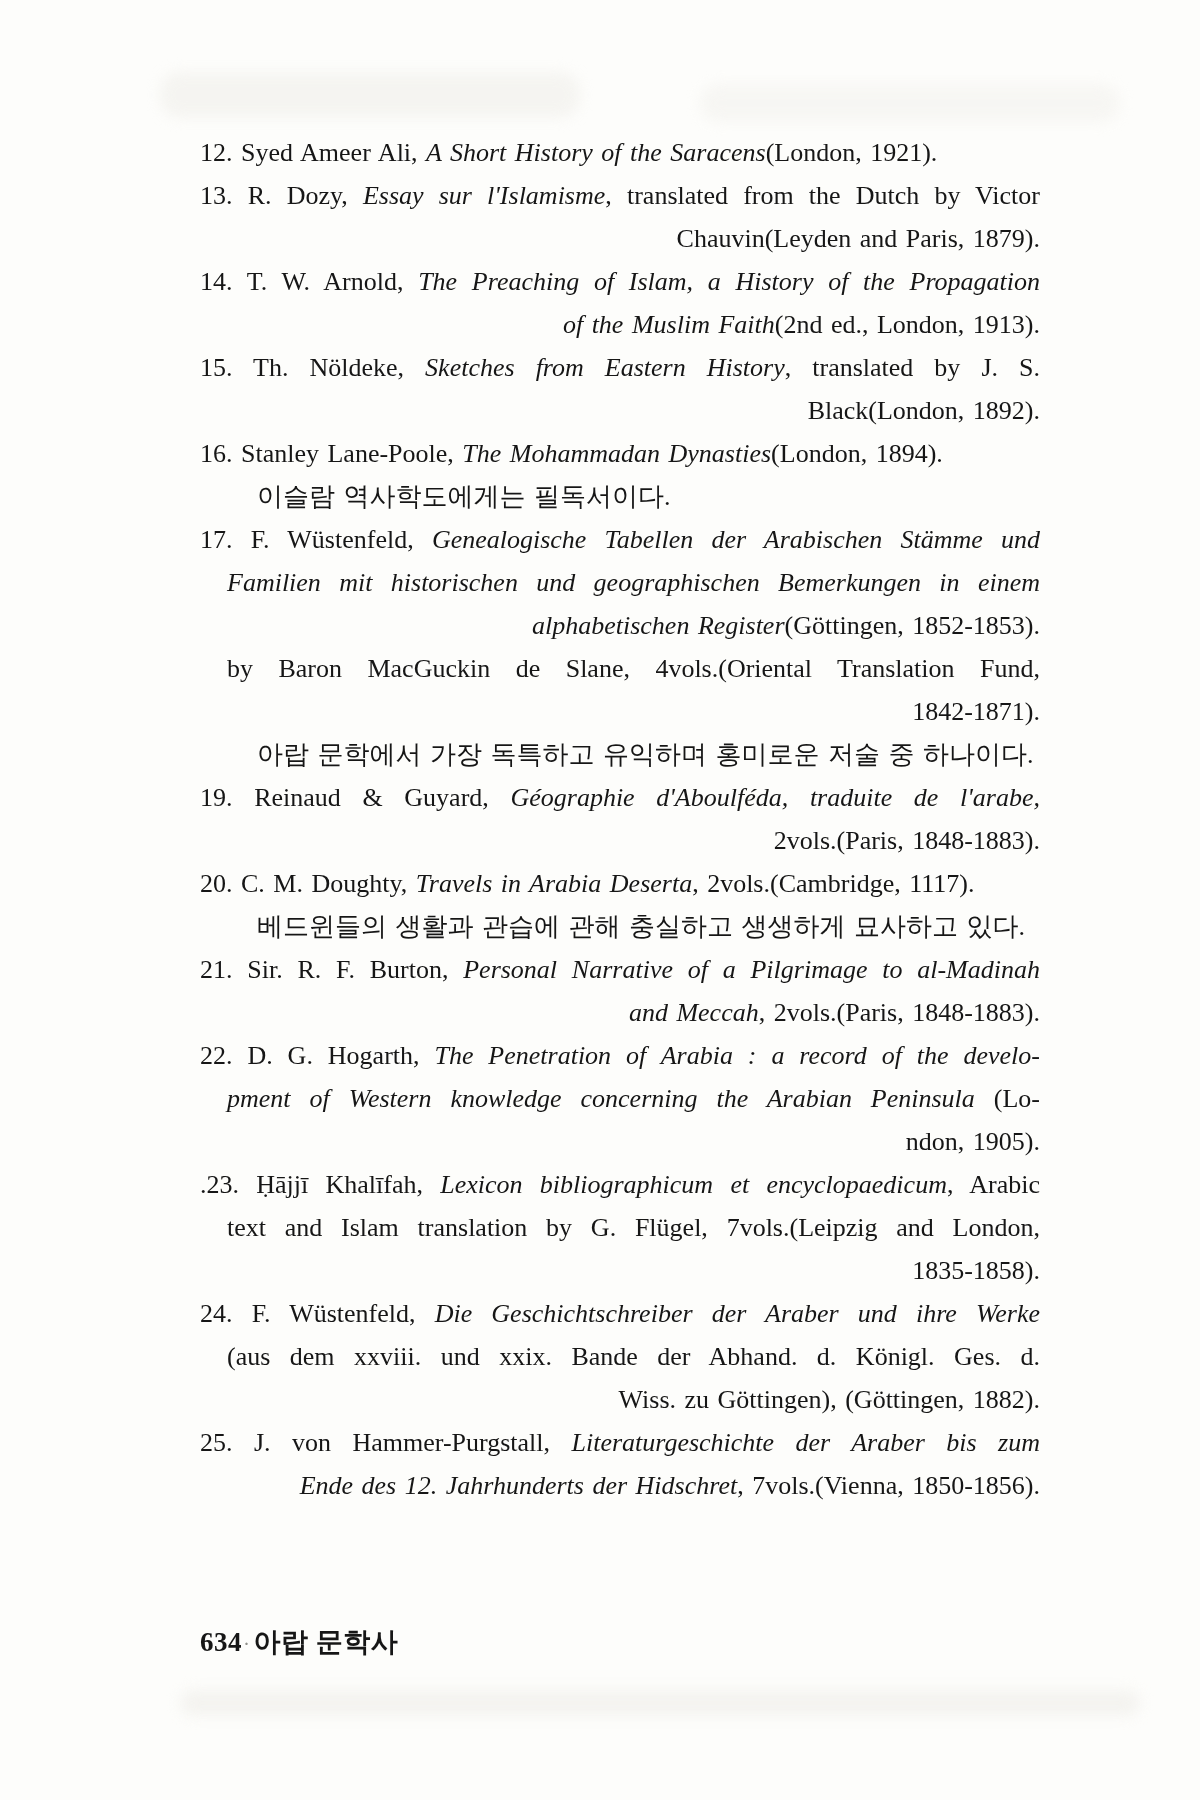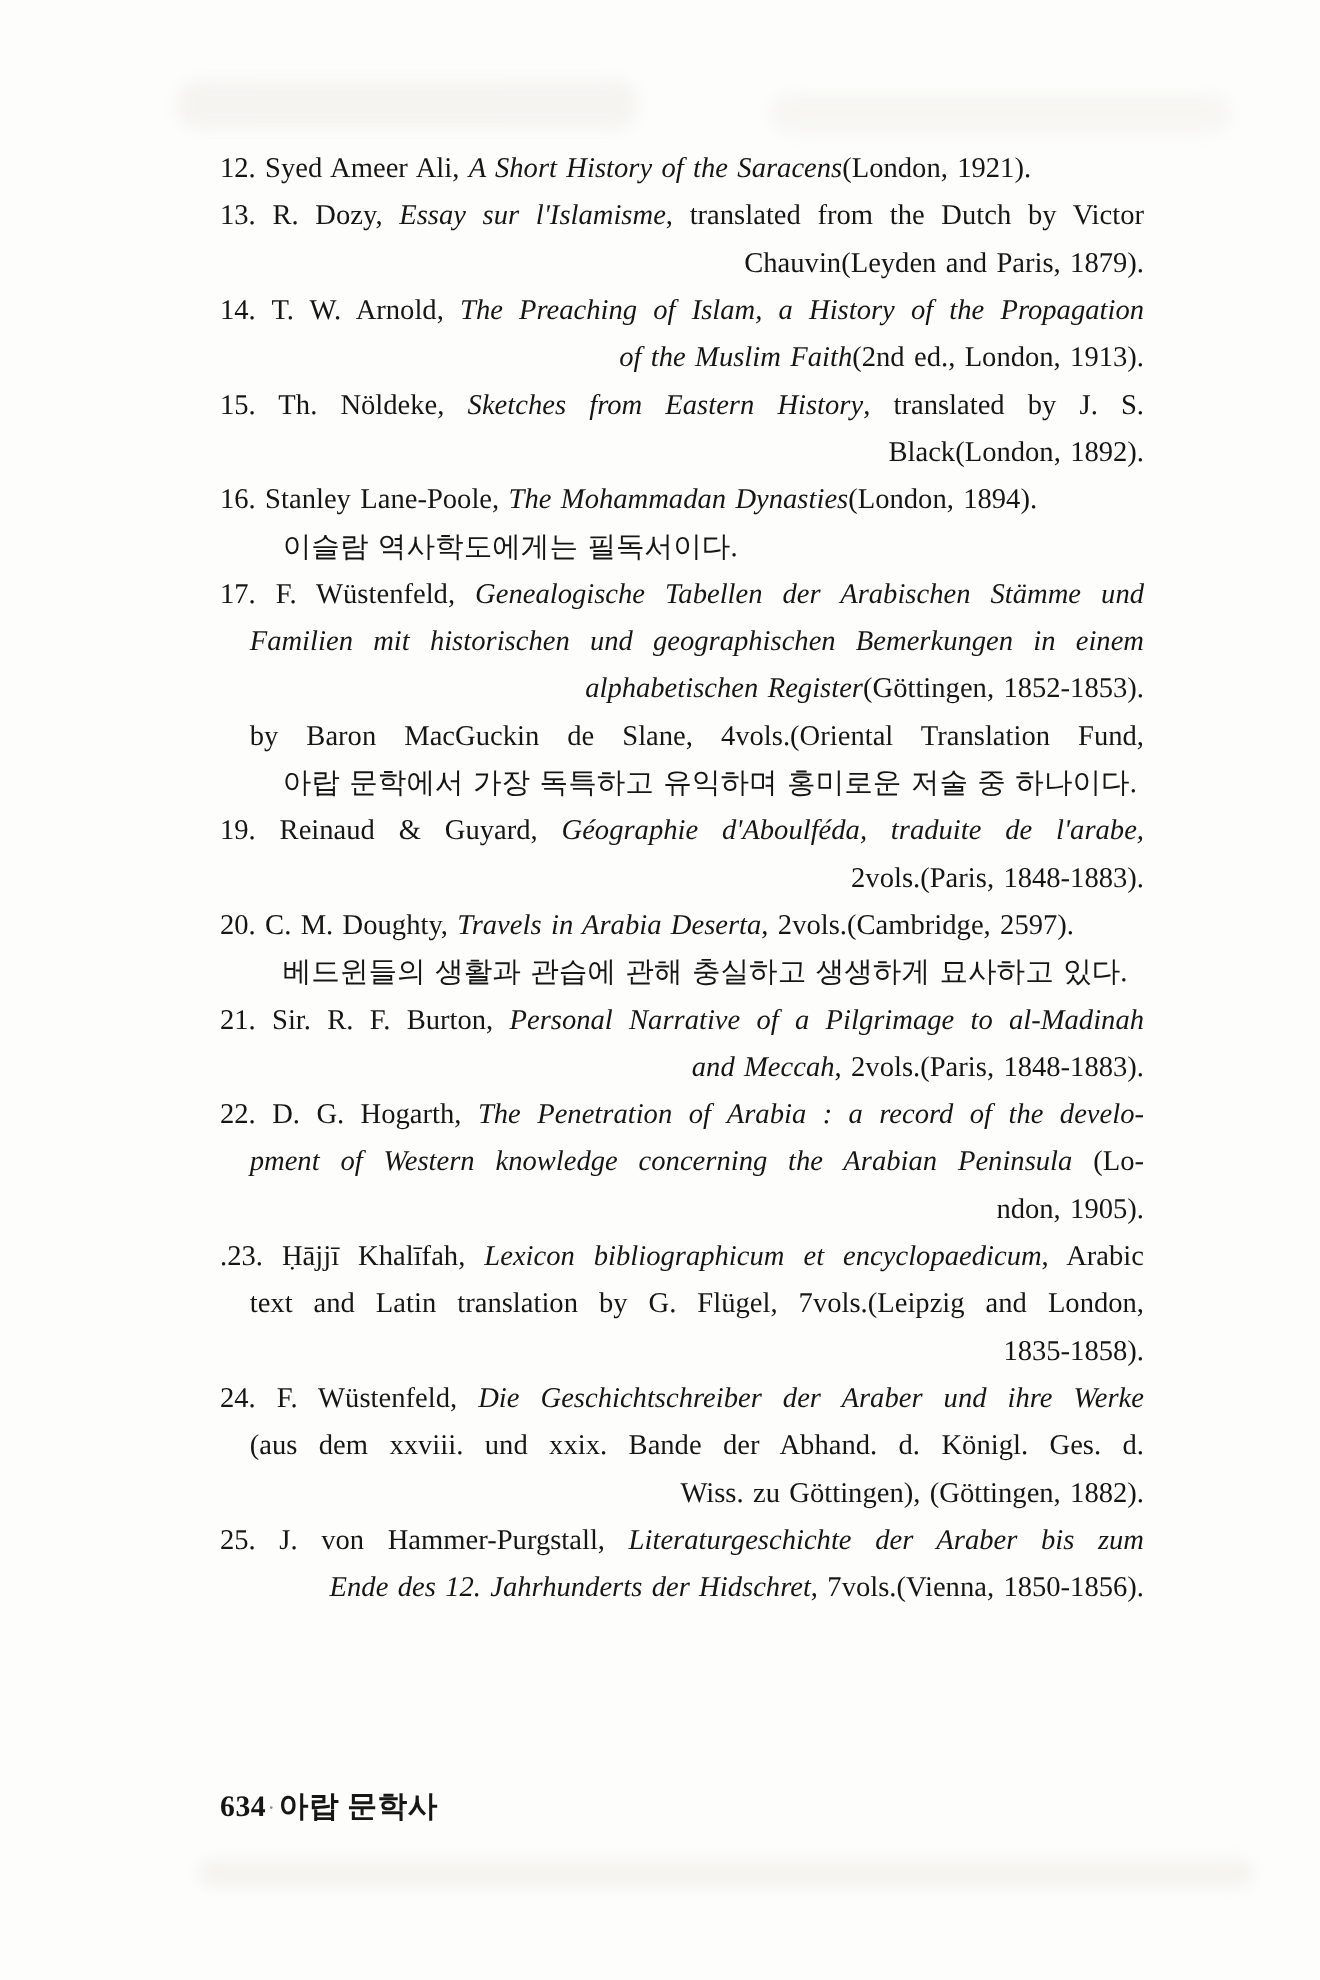--- a/index.html
+++ b/index.html
@@ -96,42 +96,43 @@
         <div class="bib-line first"><span class="rm">16. Stanley Lane-Poole, </span><span class="it">The Mohammadan Dynasties</span><span class="rm">(London, 1894).</span></div>
         <div class="bib-line note"><span class="rm">이슬람 역사학도에게는 필독서이다.</span></div>
       </div>
       <div class="bib-entry">
         <div class="bib-line first just"><span class="rm">17. F. Wüstenfeld, </span><span class="it">Genealogische Tabellen der Arabischen Stämme und</span></div>
         <div class="bib-line cont just"><span class="it">Familien mit historischen und geographischen Bemerkungen in einem</span></div>
         <div class="bib-line cont"><span class="it">alphabetischen Register</span><span class="rm">(Göttingen, 1852-1853).</span></div>
       </div>
       <div class="bib-entry">
         <div class="bib-line cont just"><span class="rm">by Baron MacGuckin de Slane, 4vols.(Oriental Translation Fund,</span></div>
+        <div class="bib-line cont"><span class="rm">1842-1871).</span></div>
         <div class="bib-line note"><span class="rm">아랍 문학에서 가장 독특하고 유익하며 홍미로운 저술 중 하나이다.</span></div>
       </div>
       <div class="bib-entry">
         <div class="bib-line first just"><span class="rm">19. Reinaud &amp; Guyard, </span><span class="it">Géographie d'Aboulféda, traduite de l'arabe,</span></div>
         <div class="bib-line cont"><span class="rm">2vols.(Paris, 1848-1883).</span></div>
       </div>
       <div class="bib-entry">
-        <div class="bib-line first"><span class="rm">20. C. M. Doughty, </span><span class="it">Travels in Arabia Deserta</span><span class="rm">, 2vols.(Cambridge, 2597).</span></div>
+        <div class="bib-line first"><span class="rm">20. C. M. Doughty, </span><span class="it">Travels in Arabia Deserta</span><span class="rm">, 2vols.(Cambridge, 1117).</span></div>
         <div class="bib-line note"><span class="rm">베드윈들의 생활과 관습에 관해 충실하고 생생하게 묘사하고 있다.</span></div>
       </div>
       <div class="bib-entry">
         <div class="bib-line first just"><span class="rm">21. Sir. R. F. Burton, </span><span class="it">Personal Narrative of a Pilgrimage to al-Madinah</span></div>
         <div class="bib-line cont"><span class="it">and Meccah</span><span class="rm">, 2vols.(Paris, 1848-1883).</span></div>
       </div>
       <div class="bib-entry">
         <div class="bib-line first just"><span class="rm">22. D. G. Hogarth, </span><span class="it">The Penetration of Arabia : a record of the develo-</span></div>
         <div class="bib-line cont just"><span class="it">pment of Western knowledge concerning the Arabian Peninsula</span><span class="rm"> (Lo-</span></div>
         <div class="bib-line cont"><span class="rm">ndon, 1905).</span></div>
       </div>
       <div class="bib-entry">
         <div class="bib-line first just"><span class="rm">.23. Ḥājjī Khalīfah, </span><span class="it">Lexicon bibliographicum et encyclopaedicum</span><span class="rm">, Arabic</span></div>
-        <div class="bib-line cont just"><span class="rm">text and Latin translation by G. Flügel, 7vols.(Leipzig and London,</span></div>
+        <div class="bib-line cont just"><span class="rm">text and Islam translation by G. Flügel, 7vols.(Leipzig and London,</span></div>
         <div class="bib-line cont"><span class="rm">1835-1858).</span></div>
       </div>
       <div class="bib-entry">
         <div class="bib-line first just"><span class="rm">24. F. Wüstenfeld, </span><span class="it">Die Geschichtschreiber der Araber und ihre Werke</span></div>
         <div class="bib-line cont just"><span class="rm">(aus dem xxviii. und xxix. Bande der Abhand. d. Königl. Ges. d.</span></div>
         <div class="bib-line cont"><span class="rm">Wiss. zu Göttingen), (Göttingen, 1882).</span></div>
       </div>
       <div class="bib-entry">
         <div class="bib-line first just"><span class="rm">25. J. von Hammer-Purgstall, </span><span class="it">Literaturgeschichte der Araber bis zum</span></div>
         <div class="bib-line cont"><span class="it">Ende des 12. Jahrhunderts der Hidschret</span><span class="rm">, 7vols.(Vienna, 1850-1856).</span></div>

